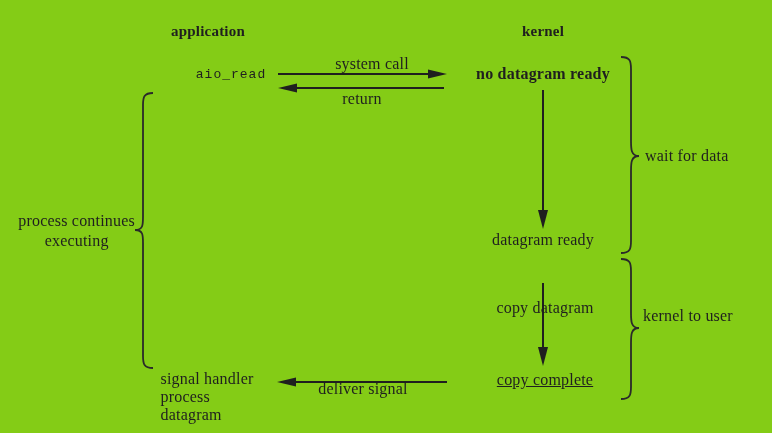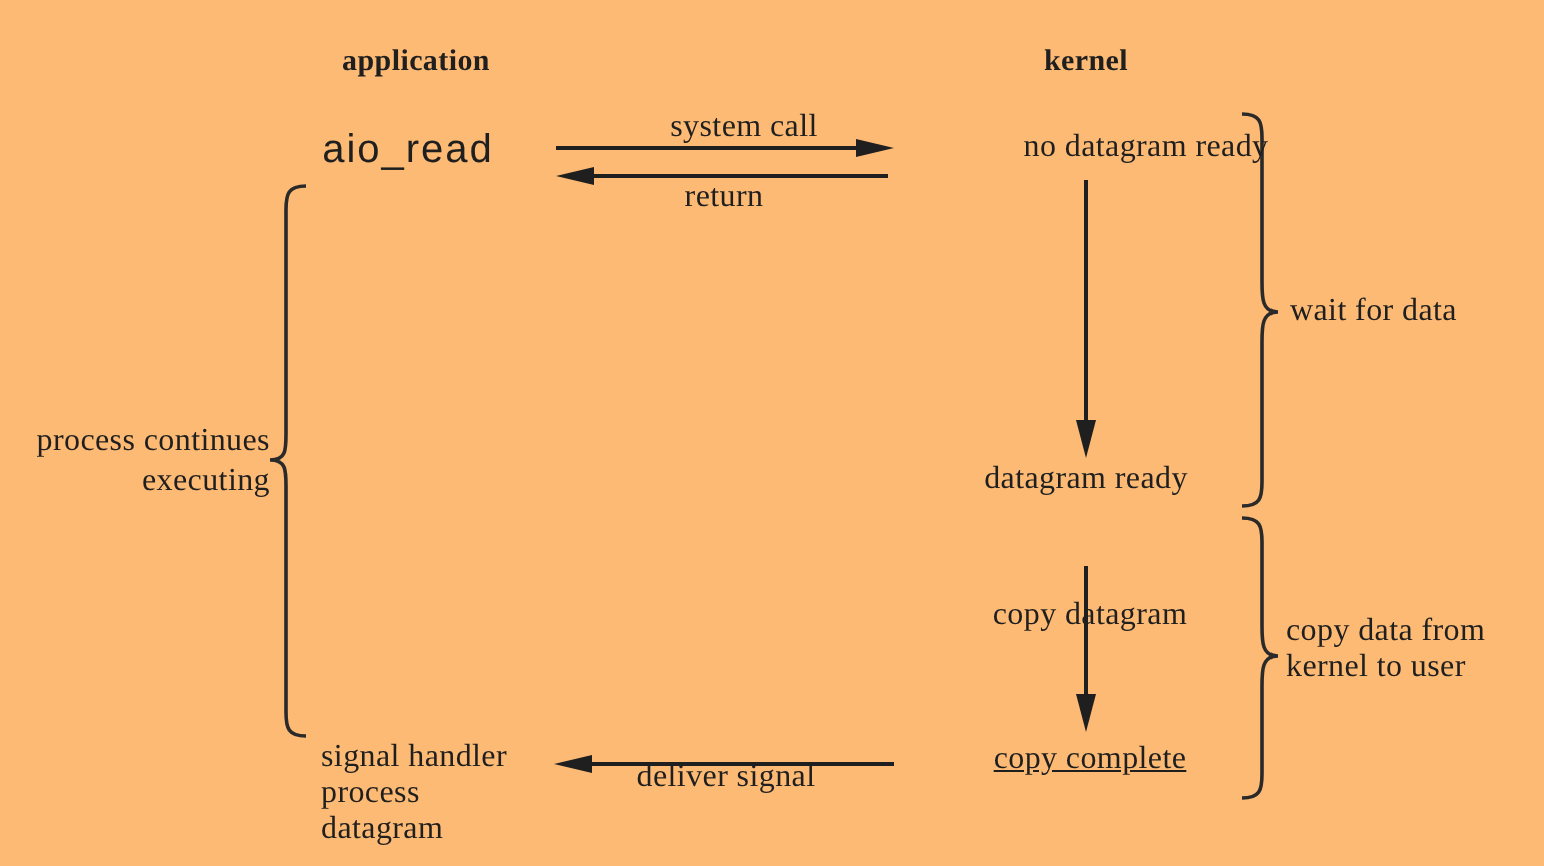--- a/index.html
+++ b/index.html
@@ -4,43 +4,44 @@
 <style>
   html, body {
     margin: 0;
     padding: 0;
     background: #ffffff;
   }
   .diagram {
     position: relative;
     width: 772px;
     height: 433px;
-    background: #fdba74;
+    background: #84cc16;
     font-family: "Liberation Serif", serif;
     color: #1f1f1f;
     overflow: hidden;
   }
   .lbl {
     position: absolute;
     font-size: 16px;
     line-height: 18px;
     white-space: nowrap;
     letter-spacing: 0.2px;
   }
   .hdr {
     font-weight: bold;
     font-size: 15px;
   }
   .mono {
-    font-family: Liberation Sans, sans-serif;
-    font-size: 20px;
+    font-family: Liberation Mono, monospace;
+    font-size: 13px;
     letter-spacing: 1px;
+    margin-left: 27px;
   }
   .ctr { transform: translateX(-50%); text-align: center; }
-  .rgt { text-align: right; }
+  .rgt { text-align: center; }
   .svg-layer {
     position: absolute;
     top: 0; left: 0;
     width: 772px;
     height: 433px;
   }
   .ink-line { stroke: #1f1f1f; stroke-width: 2; fill: none; }
   .ink-fill { fill: #1f1f1f; stroke: none; }
   .brace { stroke: #2a2a2a; stroke-width: 1.8; fill: none; }
 </style>
@@ -92,29 +93,28 @@
     <div>process continues</div>
     <div>executing</div>
   </div>
 
   <div class="lbl ctr" style="left:207px; top:370px; text-align:left;">
     <div>signal handler</div>
     <div>process</div>
     <div>datagram</div>
   </div>
 
-  <div class="lbl ctr" style="left:573px; top:65px;">no datagram ready</div>
+  <div class="lbl ctr" style="left:543px; top:65px;font-weight:bold;">no datagram ready</div>
   <div class="lbl ctr" style="left:543px; top:231px;">datagram ready</div>
   <div class="lbl ctr" style="left:545px; top:259px;margin-top:40px;">copy datagram</div>
   <div class="lbl ctr" style="left:545px; top:371px;text-decoration:underline;">copy complete</div>
 
   <div class="lbl" style="left:645px; top:147px;">wait for data</div>
 
   <div class="lbl" style="left:643px; top:307px;">
-    <div>copy data from</div>
     <div>kernel to user</div>
   </div>
 
   <div class="lbl ctr" style="left:372px; top:55px;">system call</div>
   <div class="lbl ctr" style="left:362px; top:90px;">return</div>
 
   <div class="lbl ctr" style="left:363px; top:362px;margin-top:18px;">deliver signal</div>
 
 </div>
 

